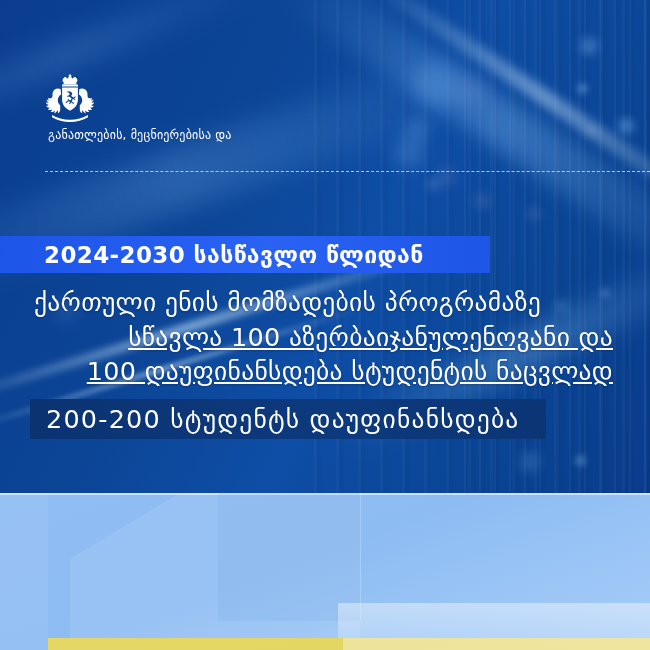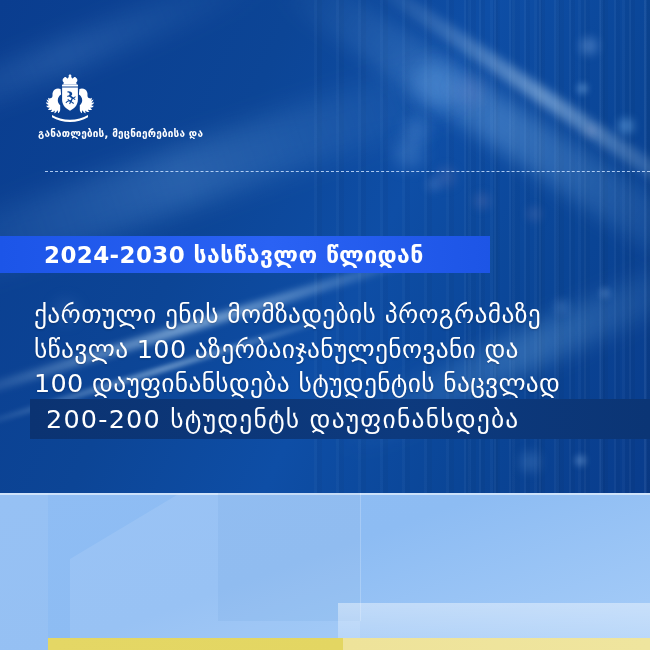--- a/index.html
+++ b/index.html
@@ -137,25 +137,25 @@
   
   .crest-wrap {
     position: absolute;
     left: 38px; top: 72px;
     width: 64px; height: 52px;
   }
   .crest-wrap svg { display: block; }
 
   .ministry-name {
     position: absolute;
-    left: 38px; top: 127px;
+    left: 48px; top: 127px;
     width: 300px;
     color: #ffffff;
-    font-size: 10px;
-    font-weight: 700;
+    font-size: 12px;
+    font-weight: 400;
     line-height: 1.38;
     letter-spacing: .2px;
   }
   .ministry-name div { white-space: nowrap; }
 
   
   .headline-block {
     position: absolute;
     left: 0; top: 236px;
     width: 650px;
@@ -173,39 +173,39 @@
     left: 44px; top: 50%;
     transform: translateY(-50%);
     color: #ffffff;
     font-size: 23px;
     font-weight: 700;
     letter-spacing: .4px;
     white-space: nowrap;
   }
 
   .headline-lines {
-    margin-top: 24px;
+    margin-top: 12px;
     padding-left: 34px;
     padding-right: 29px;
   }
   .hl-line {
     color: #ffffff;
     font-size: 25.5px;
     font-weight: 400;
     line-height: 1.36;
     letter-spacing: .3px;
     white-space: nowrap;
     text-shadow: 0 1px 2px rgba(0,0,20,0.25);
   }
-  .hl-line.center { text-align: left; padding-right: 8px; }
+  .hl-line.center { text-align: right; padding-right: 8px; text-decoration: underline; }
 
   .final-band {
     position: absolute;
     left: 30px; top: 399px;
-    width: 620px;
+    width: 516px;
     height: 40px;
     background: linear-gradient(90deg, #0b3372 0%, #0d3a7e 60%, #0b3575 100%);
   }
   .final-text {
     position: absolute;
     left: 16px; top: 50%;
     transform: translateY(-50%);
     color: #ffffff;
     font-size: 25.5px;
     font-weight: 400;

